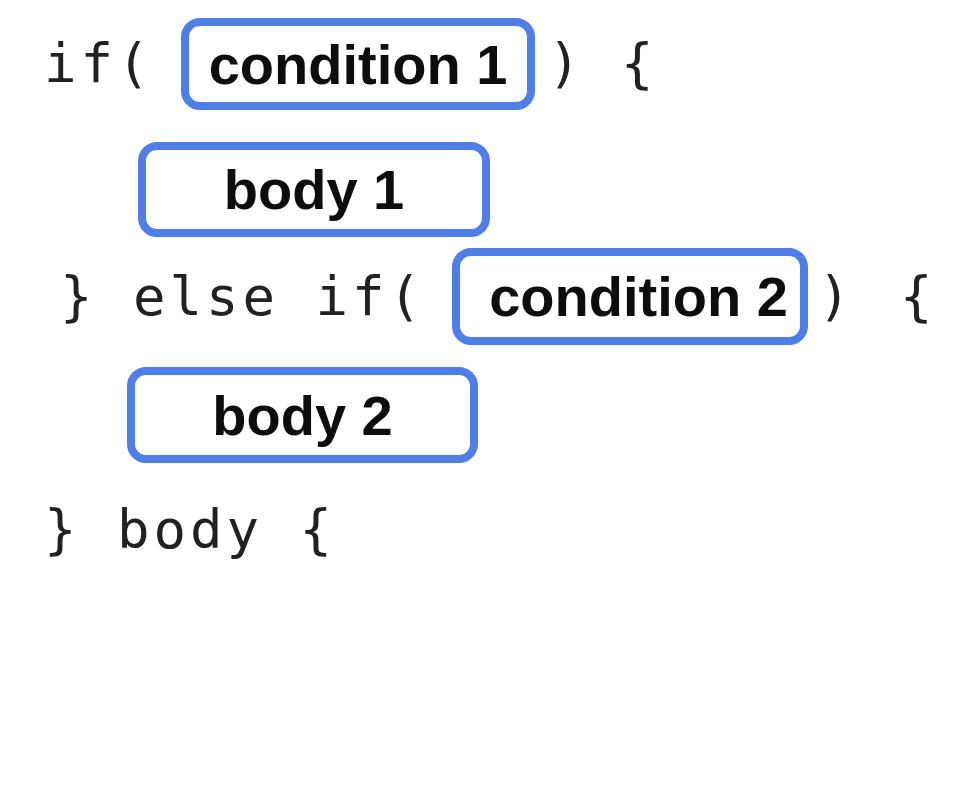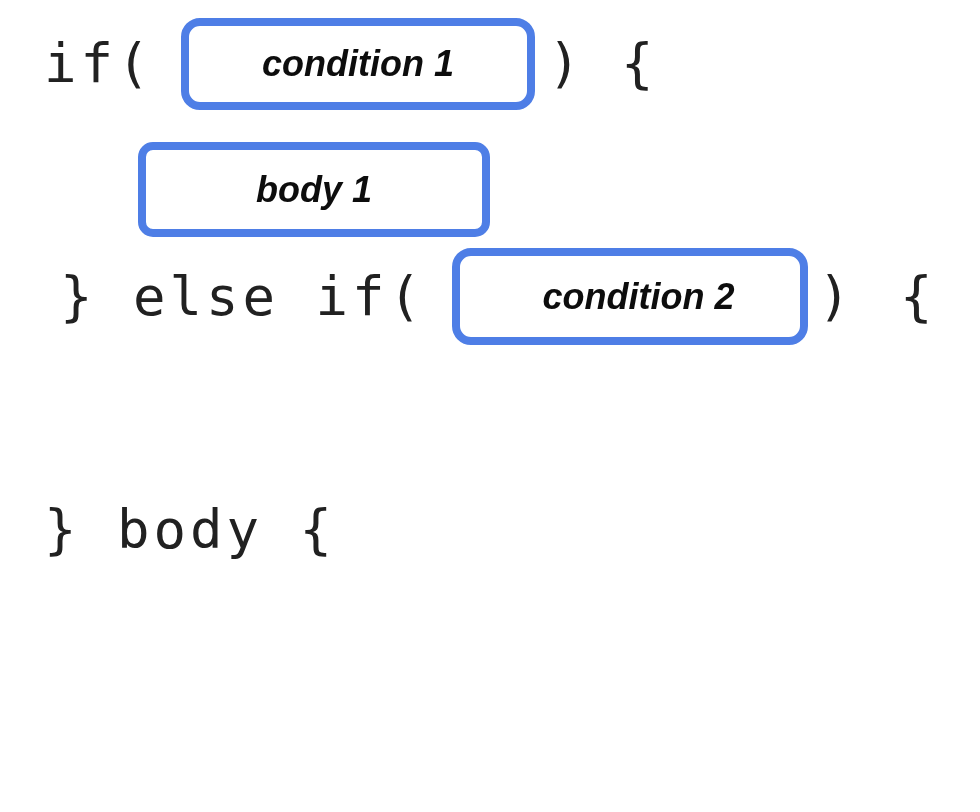--- a/index.html
+++ b/index.html
@@ -30,53 +30,55 @@
     position: absolute;
     background: #ffffff;
     border: 8px solid var(--box-border);
     border-radius: 19px;
     display: flex;
     align-items: center;
     justify-content: center;
   }
   .slot-label {
     font-family: "Liberation Sans", sans-serif;
-    font-size: 36px;
+    font-size: 56px;
     font-weight: 700;
     color: var(--label-text);
     white-space: pre;
-    font-style: italic;
   }
 </style>
 </head>
 <body>
 
 <div class="canvas">
 
   <span class="code" style="left:44px; top:37px;">if(</span>
 
   <div class="slot" style="left:181px; top:18px; width:354px; height:92px;">
     <span class="slot-label">condition 1</span>
   </div>
 
   <span class="code" style="left:548px; top:37px;">) {</span>
 
-  <div class="slot" style="left:138px; top:142px; width:352px; height:95px;border-radius:15px;">
+  <div class="slot" style="left:138px; top:142px; width:352px; height:95px;">
     <span class="slot-label">body 1</span>
   </div>
 
   <span class="code" style="left:60px; top:270px;">} else if(</span>
 
   <div class="slot" style="left:452px; top:248px; width:356px; height:97px;padding-left:17px;">
     <span class="slot-label">condition 2</span>
   </div>
 
   <span class="code" style="left:818px; top:270px;">)</span>
 
   <span class="code" style="left:900px; top:270px;">{</span>
 
+  <div class="slot" style="left:127px; top:367px; width:351px; height:96px;">
+    <span class="slot-label">body 2</span>
+  </div>
 
   <span class="code" style="left:44px; top:503px;">} body {</span>
 
 
   <span class="code" style="left:44px; top:732px;">}</span>
 
 </div>
 
 </body></html>

